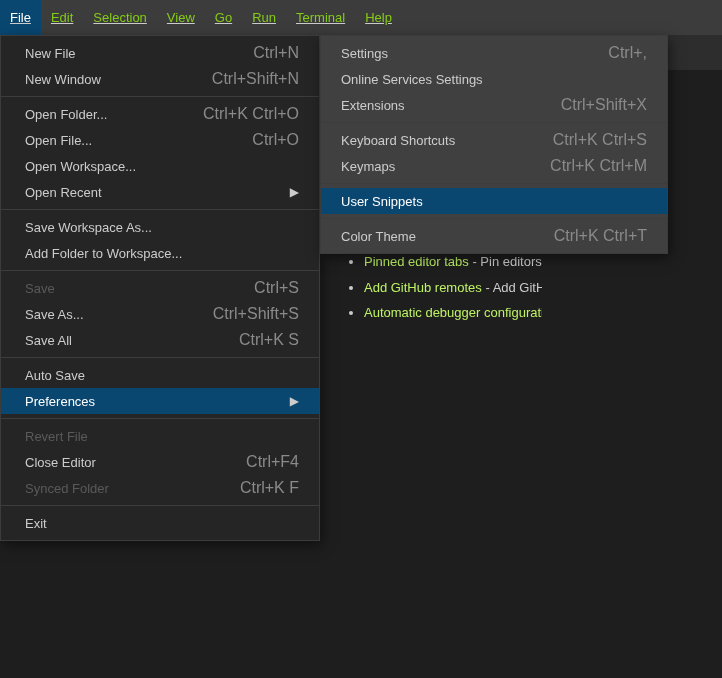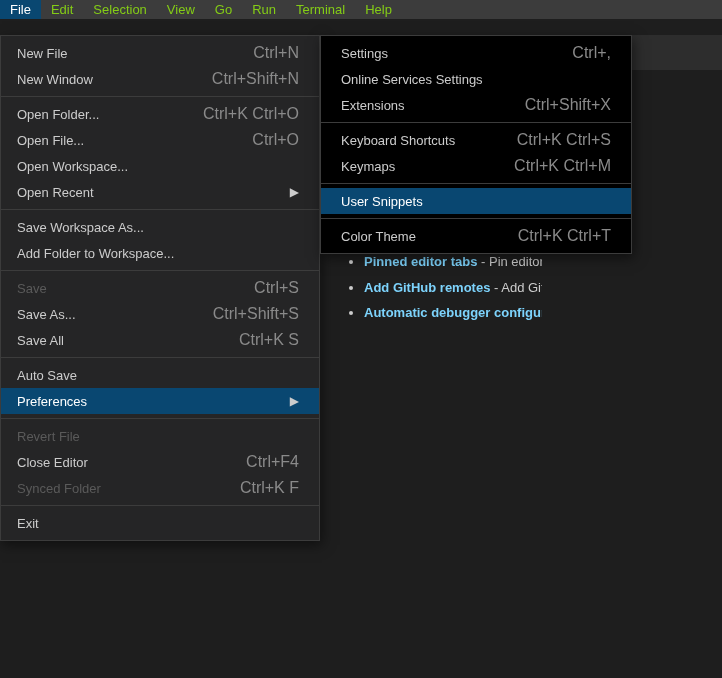--- a/index.html
+++ b/index.html
@@ -12,25 +12,26 @@
       color: #cccccc;
       overflow: hidden;
       position: relative;
     }
 
     
     .menubar {
       display: flex;
       align-items: center;
       background: #3c3c3c;
-      height: 19px;
+      height: 35px;
       width: 100%;
       position: absolute;
       top: 0; left: 0;
       z-index: 100;
+      text-decoration: underline;
     }
     .menubar-item {
       padding: 0 10px;
       height: 100%;
       display: flex;
       align-items: center;
       color: #84cc16;
       cursor: pointer;
       font-size: 13px;
     }
@@ -110,23 +111,22 @@
     }
     .content ul {
       list-style: disc;
       padding-left: 20px;
     }
     .content ul li {
       margin-bottom: 6px;
       line-height: 1.5;
     }
     .link-blue {
-      color: #7dd3fc;
+      color: #bef264;
       cursor: pointer;
-      font-weight: bold;
     }
     .right-panel {
       position: absolute;
       top: 70px;
       right: 0;
       width: 180px;
       bottom: 0;
       background: #1e1e1e;
       padding: 20px 16px;
       color: #3794ff;
@@ -143,21 +143,21 @@
       background: #252526;
       border: 1px solid #3c3c3c;
       z-index: 200;
       padding: 4px 0;
       box-shadow: 2px 4px 12px rgba(0,0,0,0.5);
     }
     .menu-item {
       display: flex;
       align-items: center;
       justify-content: space-between;
-      padding: 5px 20px 5px 16px;
+      padding: 5px 20px 5px 24px;
       cursor: pointer;
       color: #cccccc;
       height: 26px;
     }
     .menu-item.disabled {
       color: #5a5a5a;
       cursor: default;
     }
     .menu-item.highlighted {
       background: #094771;
@@ -171,22 +171,22 @@
       height: 1px;
       background: #3c3c3c;
       margin: 4px 0;
     }
 
     
     .prefs-menu {
       position: absolute;
       top: 35px;
       left: 320px;
-      width: 312px;
-      background: #000000;
+      width: 348px;
+      background: #404040;
       border: 1px solid #3c3c3c;
       z-index: 300;
       padding: 4px 0;
       box-shadow: 2px 4px 12px rgba(0,0,0,0.5);
     }
     .prefs-menu .menu-item {
       padding: 5px 20px;
     }
   </style>
 </head>

